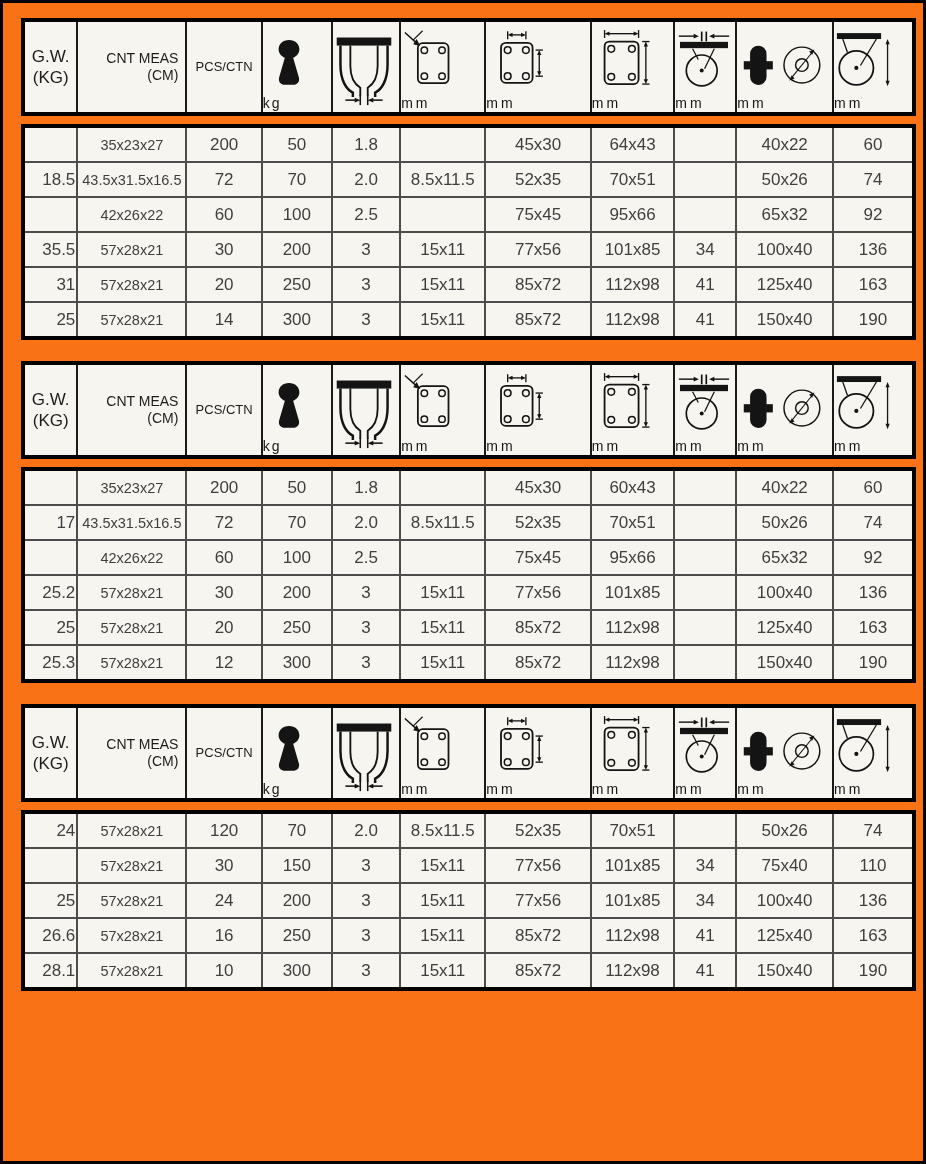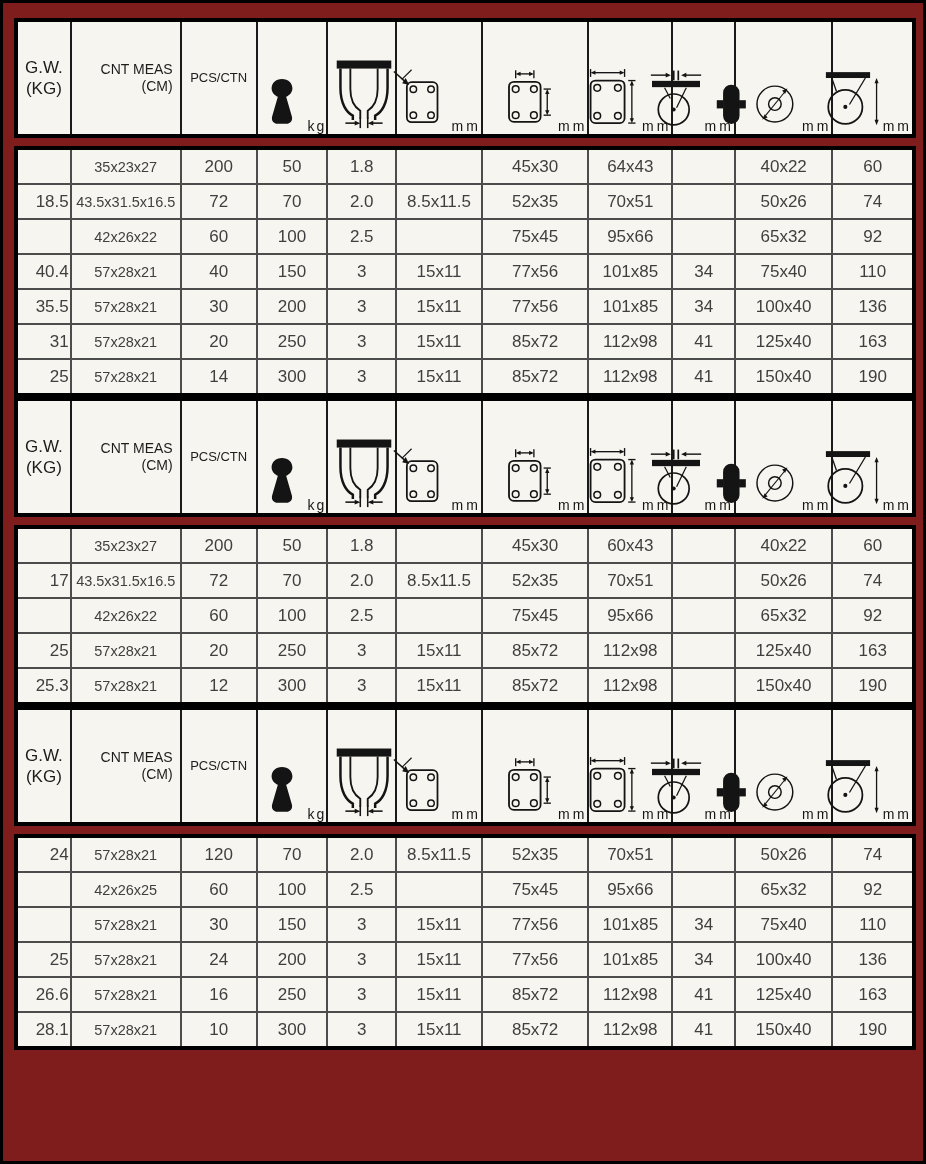--- a/index.html
+++ b/index.html
@@ -1,42 +1,42 @@
 <!DOCTYPE html>
 <html><head>
 <meta charset="utf-8">
 <style>
   html,body{margin:0;padding:0;background:#dedcd6;}
   .page{
     width:926px;height:1164px;box-sizing:border-box;
-    background:#7f1d1d;border:3px solid #000;
-    padding:15px 4px 8px 8px;
+    background:#f97316;border:3px solid #000;
+    padding:15px 4px 8px 15px;
     font-family:"Liberation Sans", sans-serif;
     color:#2b2b2b;overflow:hidden;
   }
   .block{border:4px solid #000;background:#f6f5f0;margin:0 3px;}
   .hdr-block{margin-bottom:8px;}
-  .data-block{}
+  .data-block{margin-bottom:21px;}
   table{border-collapse:collapse;width:100%;table-layout:fixed;}
   
   col.c1{width:5.9%} col.c2{width:12.3%} col.c3{width:8.5%} col.c4{width:7.9%}
   col.c5{width:7.7%} col.c6{width:9.6%} col.c7{width:11.9%} col.c8{width:9.4%}
   col.c9{width:7.0%} col.c10{width:10.9%} col.c11{width:8.9%}
   
   .hdr-table td{
     border-left:2px solid #1a1a1a;height:90px;vertical-align:middle;
     text-align:center;padding:0;
   }
   .hdr-table td:first-child{border-left:none;}
   .hcell-text{font-size:14px;color:#1c1c1c;line-height:1.25;}
   .gw-cell .hcell-text{font-size:17px;}
   .cnt-cell{text-align:right !important;padding-right:7px !important;}
   .pcs-cell .hcell-text{font-size:13px;letter-spacing:0;}
   .icon-cell{position:relative;}
-  .icon-wrap{display:flex;flex-direction:row;align-items:flex-end;justify-content:flex-end;height:112px;padding-top:2px;box-sizing:border-box;}
+  .icon-wrap{display:flex;flex-direction:column;align-items:flex-start;justify-content:flex-end;height:88px;padding-top:2px;box-sizing:border-box;}
   .icon-wrap svg{display:block;}
   .unit{font-size:14px;color:#161616;letter-spacing:3px;line-height:15px;margin-top:1px;}
   .unit-kg{letter-spacing:2px;}
   
   .data-table td{
     border:2px solid #4c4c4c;height:33px;text-align:center;
     font-size:17px;color:#3f3f3f;padding:0 1px;white-space:nowrap;overflow:hidden;
   }
   .data-table tr td:nth-child(2){font-size:14.5px;}
   .data-table tr:first-child td{border-top:none;}
@@ -307,33 +307,20 @@
             <td>100</td>
             <td>2.5</td>
             <td></td>
             <td>75x45</td>
             <td>95x66</td>
             <td></td>
             <td>65x32</td>
             <td>92</td>
           </tr>
           <tr>
-            <td>40.4</td>
-            <td>57x28x21</td>
-            <td>40</td>
-            <td>150</td>
-            <td>3</td>
-            <td>15x11</td>
-            <td>77x56</td>
-            <td>101x85</td>
-            <td>34</td>
-            <td>75x40</td>
-            <td>110</td>
-          </tr>
-          <tr>
             <td>35.5</td>
             <td>57x28x21</td>
             <td>30</td>
             <td>200</td>
             <td>3</td>
             <td>15x11</td>
             <td>77x56</td>
             <td>101x85</td>
             <td>34</td>
             <td>100x40</td>
@@ -530,20 +517,33 @@
             <td>100</td>
             <td>2.5</td>
             <td></td>
             <td>75x45</td>
             <td>95x66</td>
             <td></td>
             <td>65x32</td>
             <td>92</td>
           </tr>
           <tr>
+            <td>25.2</td>
+            <td>57x28x21</td>
+            <td>30</td>
+            <td>200</td>
+            <td>3</td>
+            <td>15x11</td>
+            <td>77x56</td>
+            <td>101x85</td>
+            <td></td>
+            <td>100x40</td>
+            <td>136</td>
+          </tr>
+          <tr>
             <td>25</td>
             <td>57x28x21</td>
             <td>20</td>
             <td>250</td>
             <td>3</td>
             <td>15x11</td>
             <td>85x72</td>
             <td>112x98</td>
             <td></td>
             <td>125x40</td>
@@ -702,33 +702,20 @@
             <td>2.0</td>
             <td>8.5x11.5</td>
             <td>52x35</td>
             <td>70x51</td>
             <td></td>
             <td>50x26</td>
             <td>74</td>
           </tr>
           <tr>
             <td></td>
-            <td>42x26x25</td>
-            <td>60</td>
-            <td>100</td>
-            <td>2.5</td>
-            <td></td>
-            <td>75x45</td>
-            <td>95x66</td>
-            <td></td>
-            <td>65x32</td>
-            <td>92</td>
-          </tr>
-          <tr>
-            <td></td>
             <td>57x28x21</td>
             <td>30</td>
             <td>150</td>
             <td>3</td>
             <td>15x11</td>
             <td>77x56</td>
             <td>101x85</td>
             <td>34</td>
             <td>75x40</td>
             <td>110</td>

